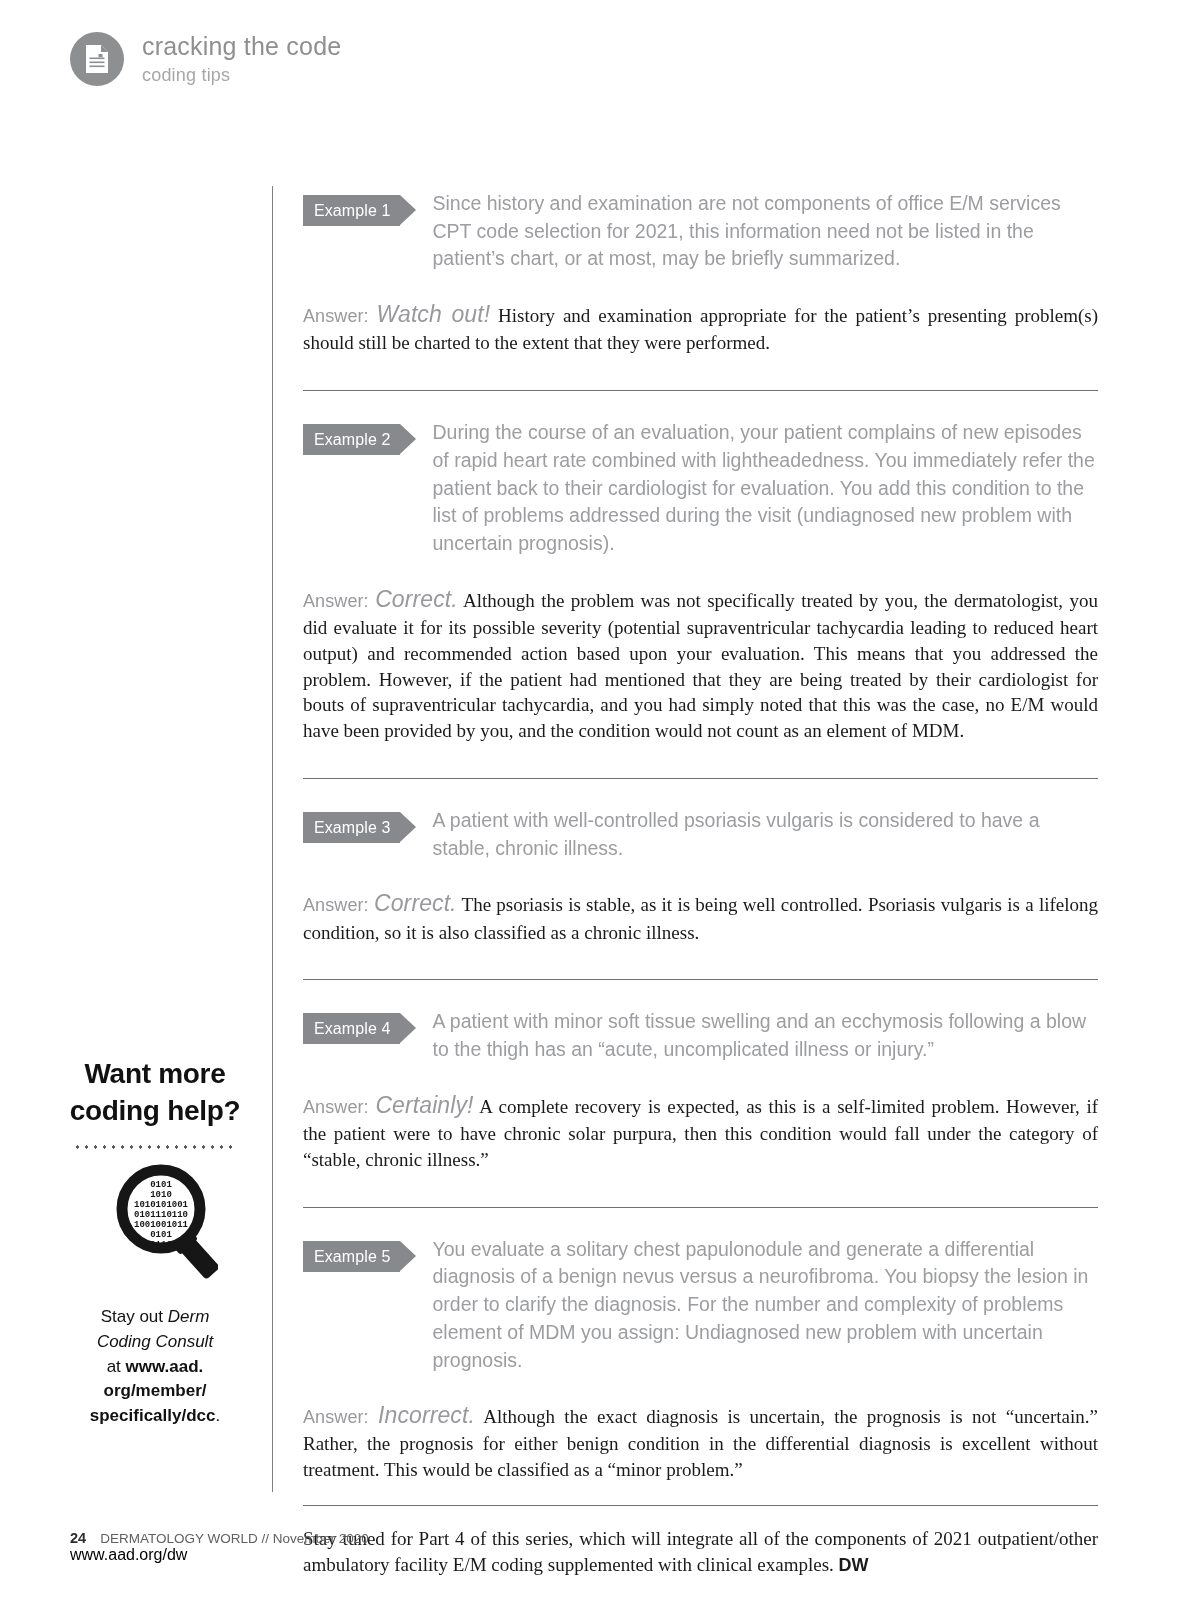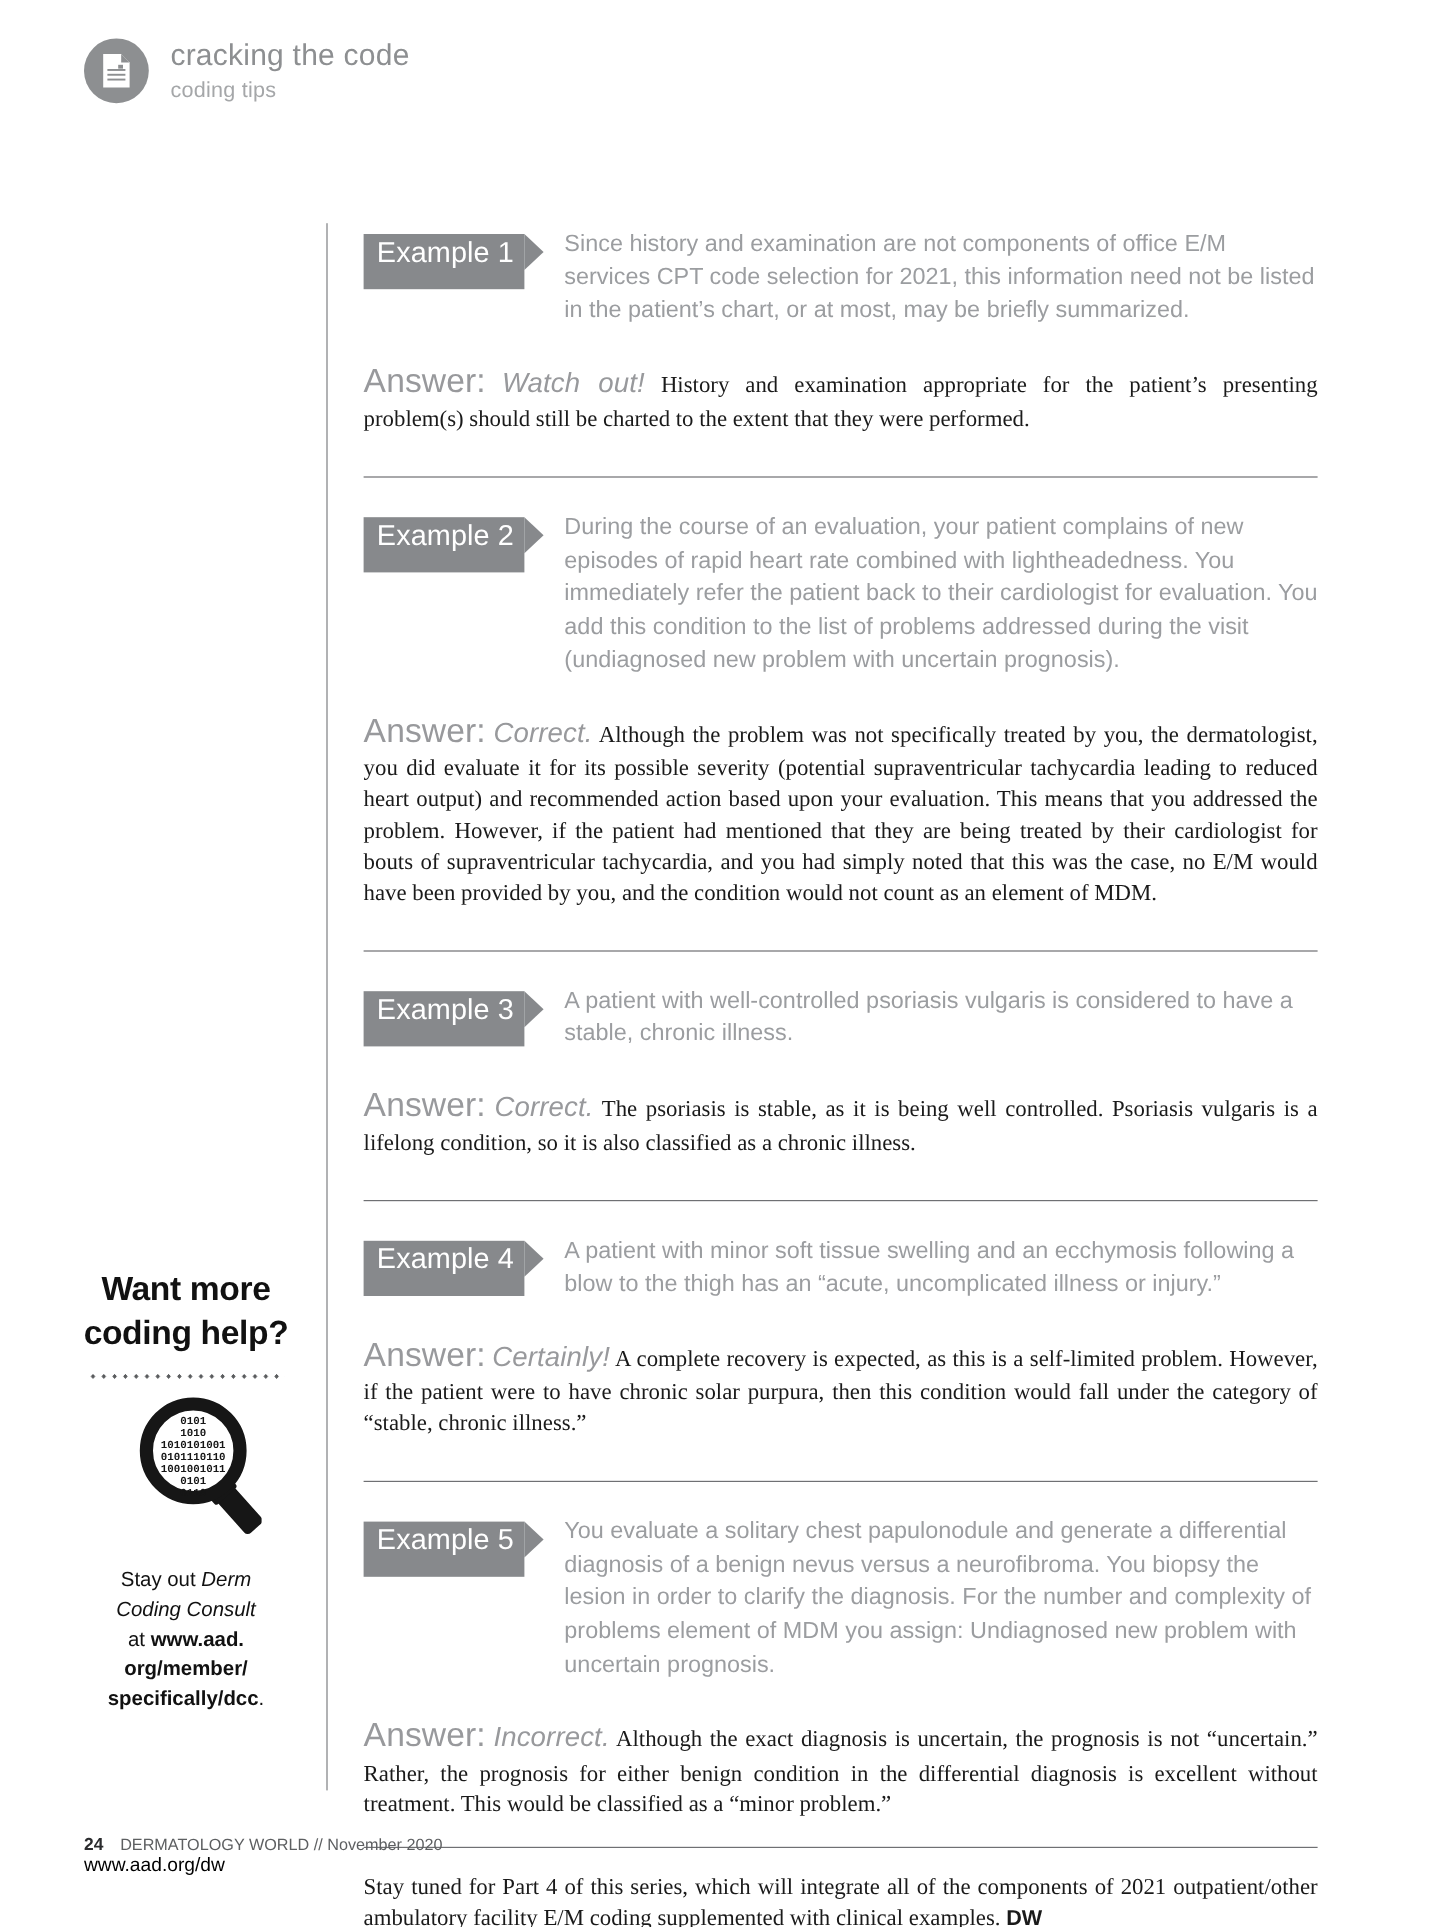--- a/index.html
+++ b/index.html
@@ -111,24 +111,24 @@
     margin: 0;
   }
   .qrow {
     display: flex;
     align-items: flex-start;
     gap: 0;
   }
   .badge {
     position: relative;
     flex: 0 0 auto;
-    height: 46px;
+    height: 31px;
     background: #87898c;
     color: #fff;
-    font-size: 24px;
+    font-size: 16px;
     line-height: 31px;
     padding: 0 9px 0 11px;
     white-space: nowrap;
     letter-spacing: .1px;
     margin-top: 5px;
   }
   .badge::after {
     content: "";
     position: absolute;
     left: 100%;
@@ -149,21 +149,21 @@
   .answer {
     margin-top: 26px;
     font-family: "Liberation Serif", serif;
     font-size: 19px;
     line-height: 1.36;
     color: #1a1a1a;
     text-align: justify;
   }
   .answer .a-label {
     font-family: "Liberation Sans", sans-serif;
-    font-size: 28px;
+    font-size: 18px;
     color: #98999c;
     letter-spacing: .1px;
   }
   .answer .a-verdict {
     font-family: "Liberation Sans", sans-serif;
     font-size: 23px;
     color: #98999c;
     font-style: italic;
     letter-spacing: .1px;
   }

